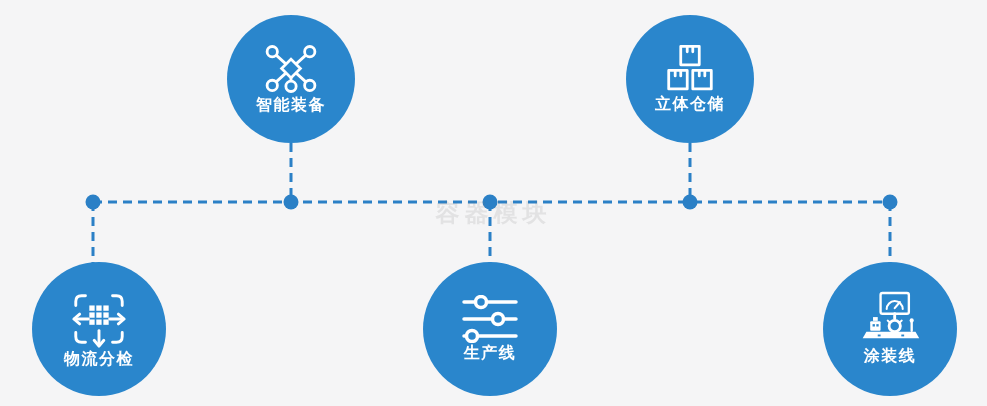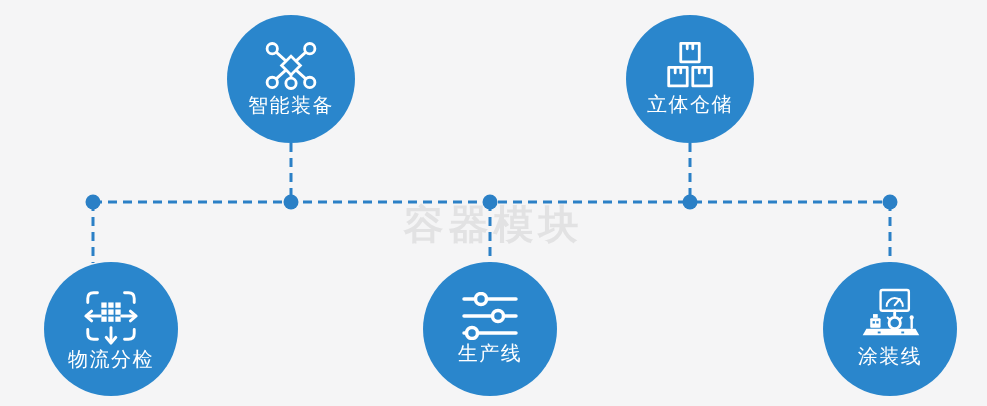--- a/index.html
+++ b/index.html
@@ -26,49 +26,49 @@
     stroke-width: 3;
     stroke-dasharray: 9 6;
   }
   .connectors .dot { fill: var(--line-blue); stroke: none; }
 
   .watermark {
     position: absolute;
     left: 0; right: 0;
     top: 197px;
     text-align: center;
-    font-size: 40px;
+    font-size: 24px;
     font-weight: bold;
     letter-spacing: 5px;
     color: rgba(110, 110, 110, 0.14);
     pointer-events: none;
     user-select: none;
   }
 
   .node {
     position: absolute;
     border-radius: 50%;
     background: var(--node-blue);
     display: flex;
     flex-direction: column;
     align-items: center;
     justify-content: center;
     color: #fff;
   }
   .node .label {
-    font-size: 20px;
-    font-weight: normal;
+    font-size: 16px;
+    font-weight: bold;
     letter-spacing: 1.5px;
     white-space: nowrap;
   }
   .node .icon-wrap { line-height: 0; }
 
   .n-smart { left: 227px; top: 15px;  width: 128px; height: 128px; }
   .n-ware  { left: 626px; top: 15px;  width: 128px; height: 128px; }
-  .n-logi  { left: 44px;  top: 262px; width: 134px; height: 134px; text-align: right; }
+  .n-logi  { left: 32px;  top: 262px; width: 134px; height: 134px; text-align: right; }
   .n-prod  { left: 423px; top: 262px; width: 134px; height: 134px; }
   .n-coat  { left: 823px; top: 262px; width: 134px; height: 134px; }
 
   .icon-stroke { fill: none; stroke: var(--icon-white); stroke-linecap: round; stroke-linejoin: round; }
   .icon-fill   { fill: var(--icon-white); stroke: none; }
   .ring        { fill: var(--node-blue); stroke: var(--icon-white); }
   .blue-fill   { fill: var(--node-blue); stroke: var(--icon-white); }
 </style>
 </head>
 <body>

